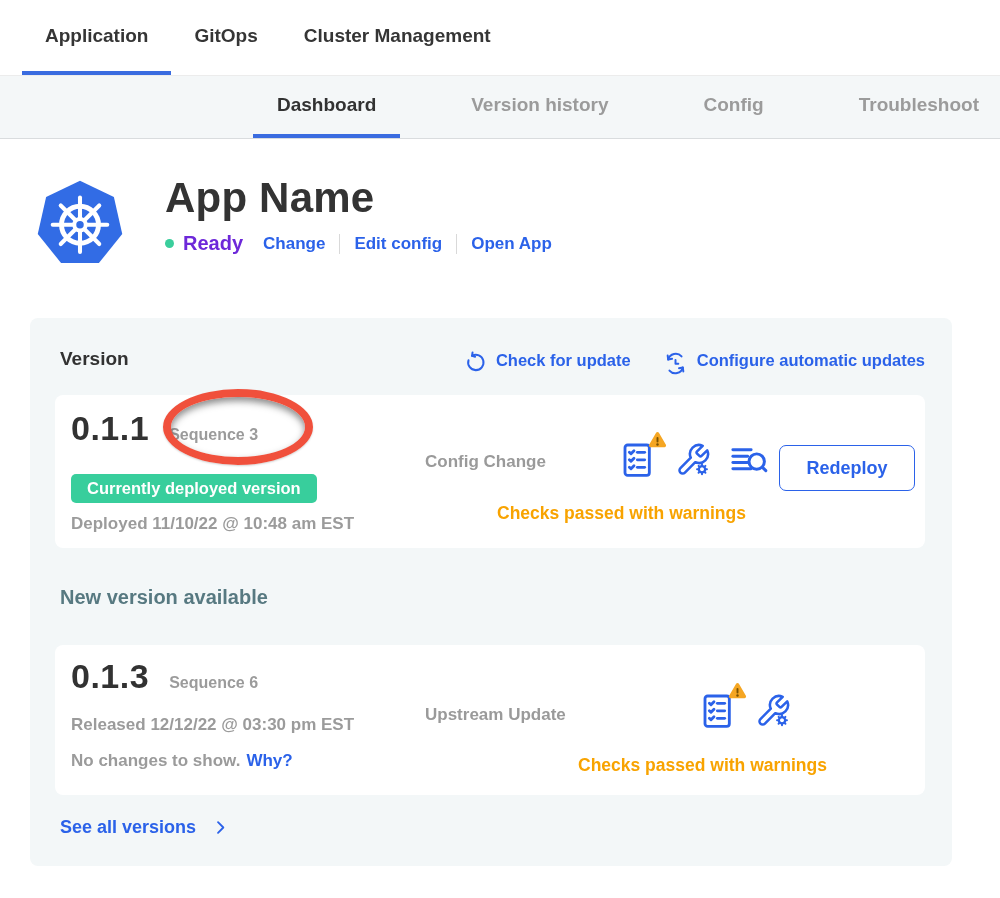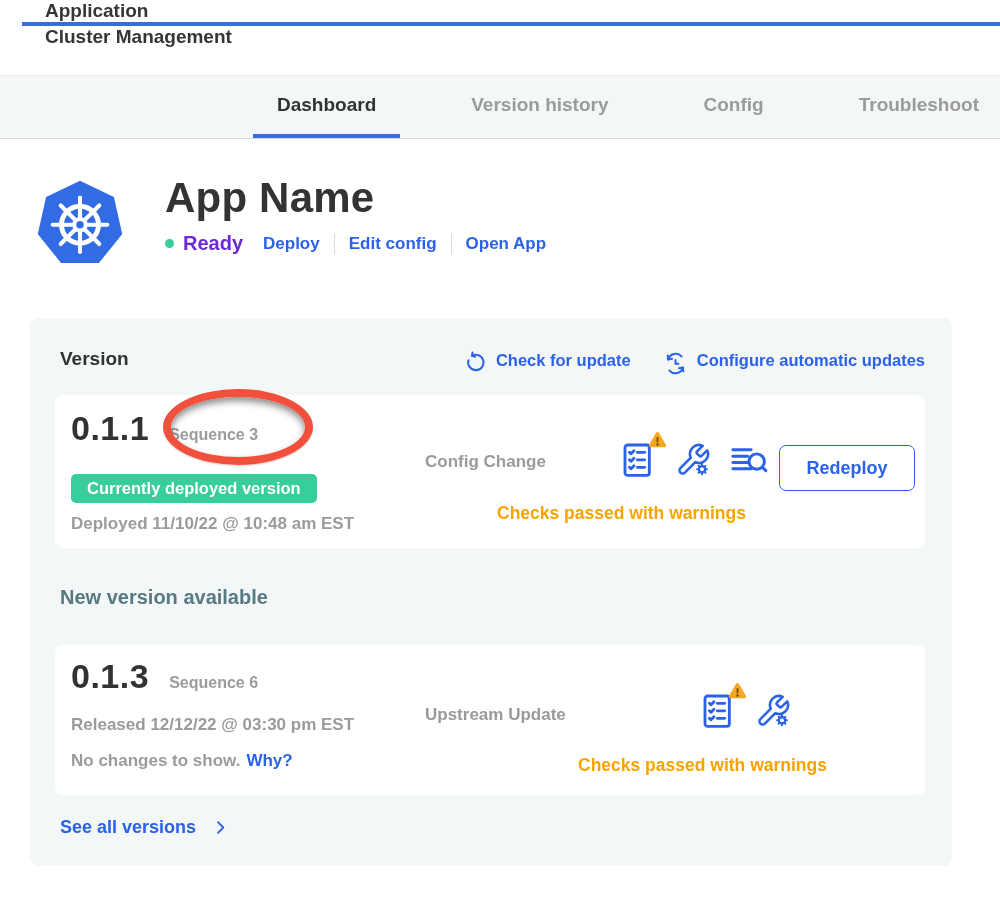--- a/index.html
+++ b/index.html
@@ -1,20 +1,20 @@
 <!DOCTYPE html>
 <html><head>
 <meta charset="utf-8">
 <style>
   * { margin:0; padding:0; box-sizing:border-box; }
   html,body { width:1000px; height:898px; background:#fff; overflow:hidden;
     font-family:"Liberation Sans", sans-serif; -webkit-font-smoothing:antialiased; }
 
   
-  .top-nav { display:flex; height:75px; padding-left:22px; background:#fff;flex-direction:column; }
+  .top-nav { display:flex; height:75px; padding-left:22px; background:#fff; }
   .top-nav .nav-item { display:flex; align-items:center; padding:0 23px;
     font-size:19px; font-weight:700; color:#353535; border-bottom:4px solid transparent;
     white-space:nowrap; cursor:pointer; }
   .top-nav .nav-item.active { border-bottom-color:#3a6ce0; }
 
   
   .sub-nav { display:flex; height:64px; padding-left:253px; gap:47px;
     background:#f4f7f8; border-top:1px solid #ececec; border-bottom:1px solid #d9dcde; }
   .sub-nav .nav-item { display:flex; align-items:center; padding:0 24px;
     font-size:19px; font-weight:700; color:#9b9b9b; border-bottom:4px solid transparent;
@@ -76,20 +76,21 @@
   .why-link { color:#2b62e9; font-weight:700; cursor:pointer; margin-left:6px; }
 
   .see-all { position:absolute; left:30px; top:499px; display:flex; align-items:center; gap:16px;
     font-size:18px; font-weight:700; color:#2b62e9; cursor:pointer; }
 </style>
 </head>
 <body>
 
 <div class="top-nav">
   <div class="nav-item active">Application</div>
+  <div class="nav-item">GitOps</div>
   <div class="nav-item">Cluster Management</div>
 </div>
 
 <div class="sub-nav">
   <div class="nav-item active">Dashboard</div>
   <div class="nav-item">Version history</div>
   <div class="nav-item">Config</div>
   <div class="nav-item">Troubleshoot</div>
 </div>
 
@@ -107,21 +108,21 @@
       <line x1="50" y1="52" x2="71.9" y2="30.1"></line>
     </g>
     <circle cx="50" cy="52" r="21" fill="none" stroke="#fff" stroke-width="5.6"></circle>
     <circle cx="50" cy="52" r="6.5" fill="#326ce5" stroke="#fff" stroke-width="4.5"></circle>
   </svg>
   <div>
     <div class="app-title">App Name</div>
     <div class="status-row">
       <span class="status-dot"></span>
       <span class="status-text">Ready</span>
-      <a class="hdr-link">Deploy</a>
+      <a class="hdr-link">Change</a>
       <span class="sep"></span>
       <a class="hdr-link">Edit config</a>
       <span class="sep"></span>
       <a class="hdr-link">Open App</a>
     </div>
   </div>
 </div>
 
 <div class="version-panel">
   <div class="panel-title">Version</div>

